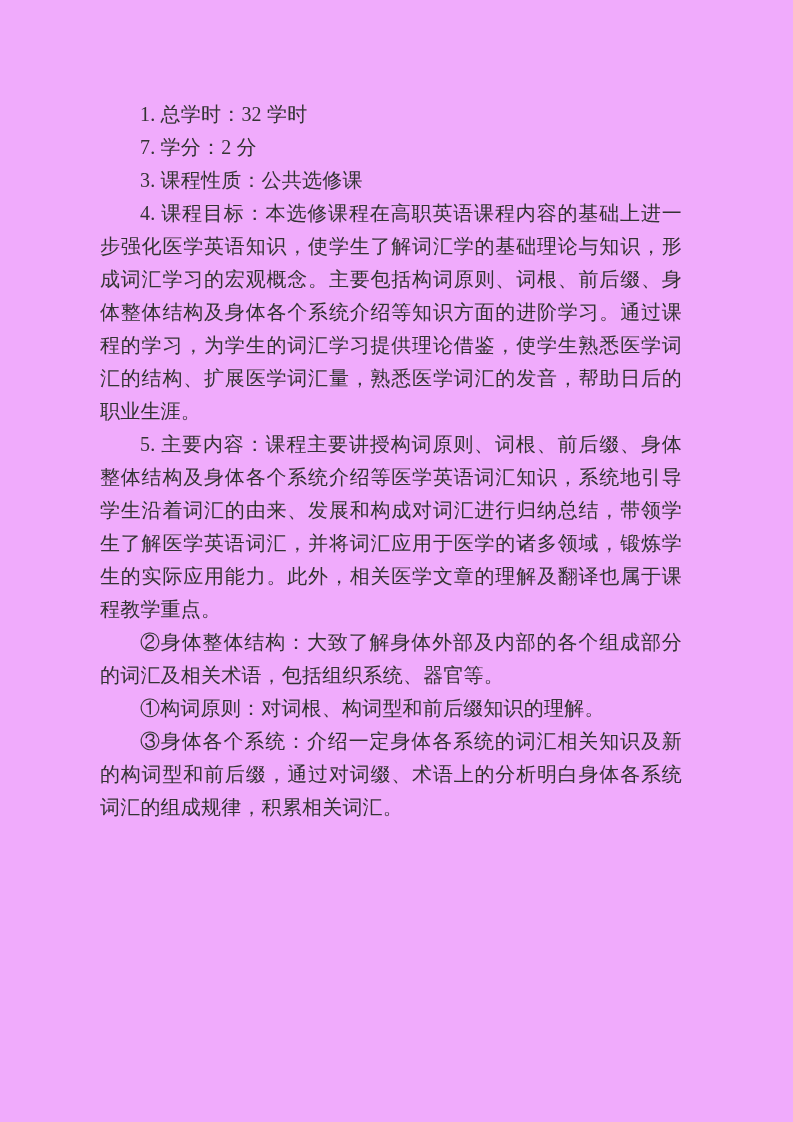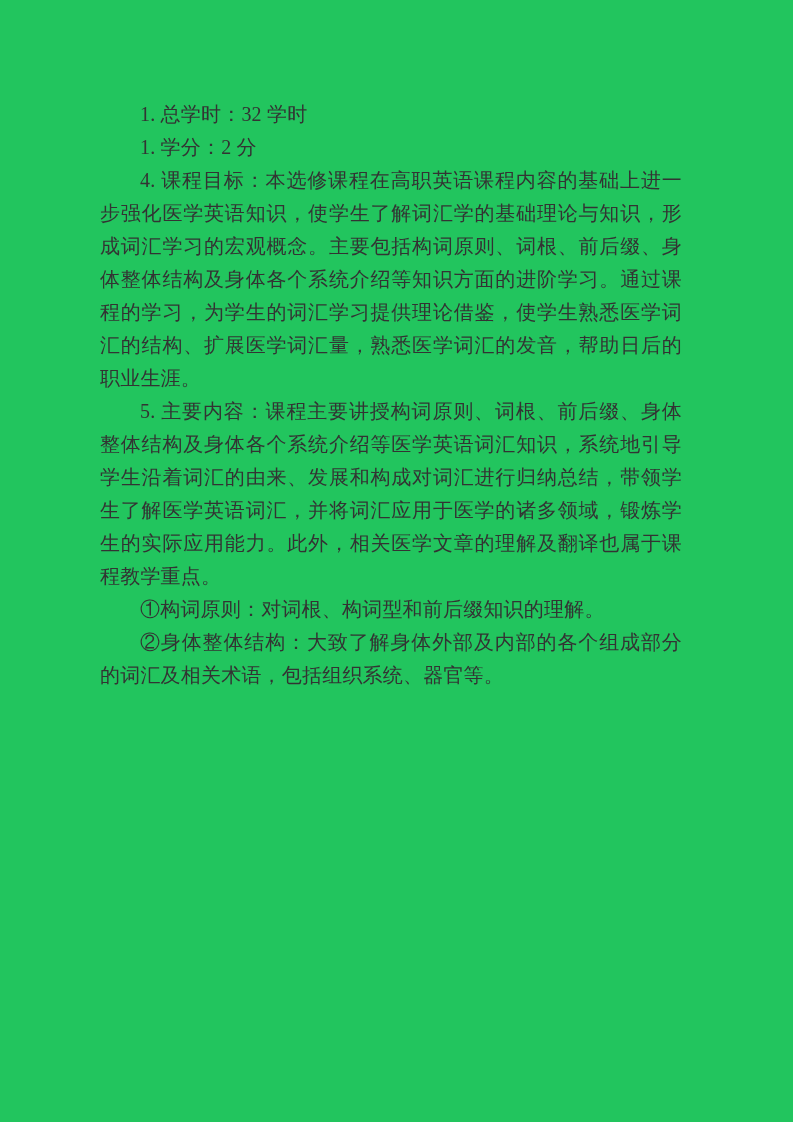--- a/index.html
+++ b/index.html
@@ -4,21 +4,21 @@
 <style>
   html, body {
     margin: 0;
     padding: 0;
     background: #ffffff;
   }
   .doc-page {
     position: relative;
     width: 793px;
     height: 1122px;
-    background: #22c55e;
+    background: #f0abfc;
     overflow: hidden;
   }
   .doc-content {
     position: absolute;
     left: 100px;
     top: 98px;
     width: 582px;
   }
   .para {
     margin: 0;
@@ -32,19 +32,21 @@
     text-indent: 2em;
     letter-spacing: 0.2px;
   }
 </style>
 </head>
 <body>
 
 <div class="doc-page">
   <div class="doc-content">
     <p class="para">1. 总学时：32 学时</p>
-    <p class="para">1. 学分：2 分</p>
+    <p class="para">7. 学分：2 分</p>
+    <p class="para">3. 课程性质：公共选修课</p>
     <p class="para">4. 课程目标：本选修课程在高职英语课程内容的基础上进一步强化医学英语知识，使学生了解词汇学的基础理论与知识，形成词汇学习的宏观概念。主要包括构词原则、词根、前后缀、身体整体结构及身体各个系统介绍等知识方面的进阶学习。通过课程的学习，为学生的词汇学习提供理论借鉴，使学生熟悉医学词汇的结构、扩展医学词汇量，熟悉医学词汇的发音，帮助日后的职业生涯。</p>
     <p class="para">5. 主要内容：课程主要讲授构词原则、词根、前后缀、身体整体结构及身体各个系统介绍等医学英语词汇知识，系统地引导学生沿着词汇的由来、发展和构成对词汇进行归纳总结，带领学生了解医学英语词汇，并将词汇应用于医学的诸多领域，锻炼学生的实际应用能力。此外，相关医学文章的理解及翻译也属于课程教学重点。</p>
+    <p class="para">②身体整体结构：大致了解身体外部及内部的各个组成部分的词汇及相关术语，包括组织系统、器官等。</p>
     <p class="para">①构词原则：对词根、构词型和前后缀知识的理解。</p>
-    <p class="para">②身体整体结构：大致了解身体外部及内部的各个组成部分的词汇及相关术语，包括组织系统、器官等。</p>
+    <p class="para">③身体各个系统：介绍一定身体各系统的词汇相关知识及新的构词型和前后缀，通过对词缀、术语上的分析明白身体各系统词汇的组成规律，积累相关词汇。</p>
   </div>
 </div>
 
 </body></html>

